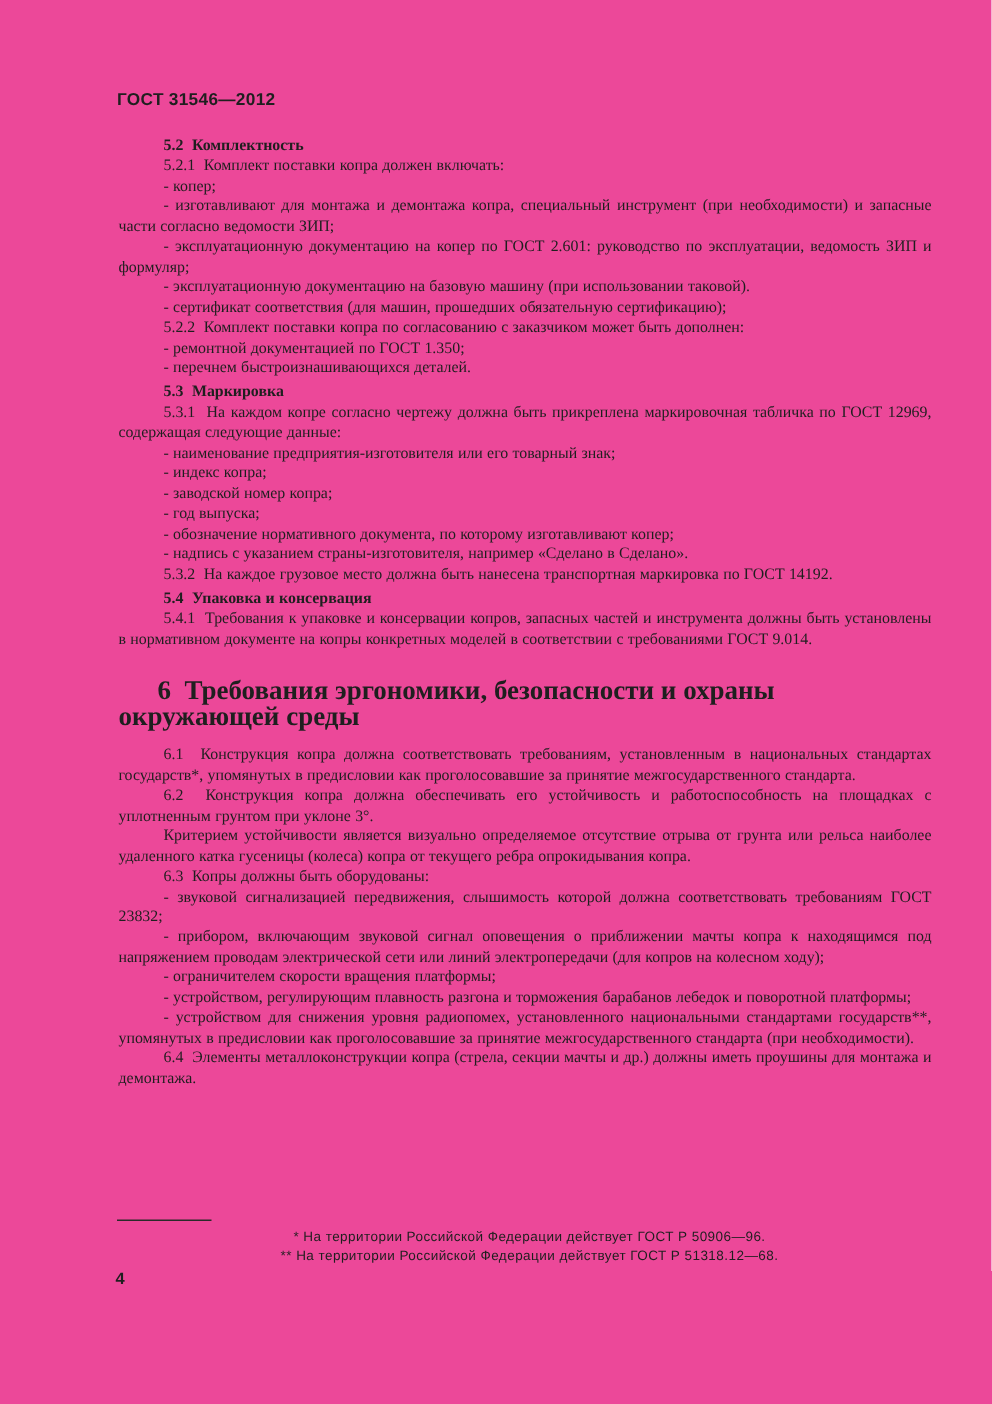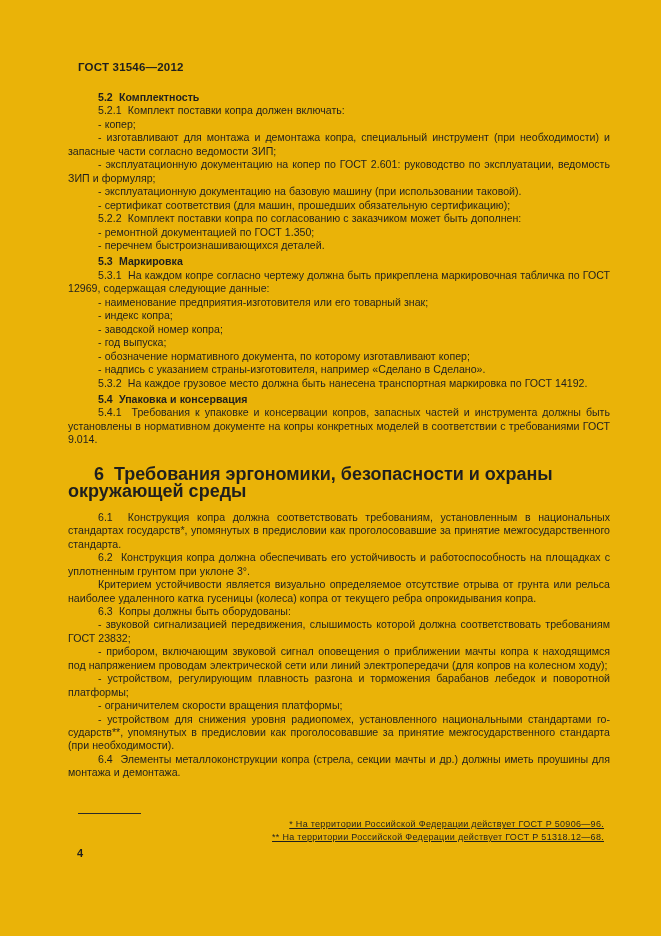--- a/index.html
+++ b/index.html
@@ -4,38 +4,39 @@
 <style>
   html, body {
     margin: 0;
     padding: 0;
     background: #ffffff;
   }
   .page {
     position: relative;
     width: 661px;
     height: 936px;
-    background: #eab308;
+    background: #ec4899;
     overflow: hidden;
     font-family: "Liberation Sans", "DejaVu Sans", sans-serif;
     color: #1f1f1f;
   }
   .doc-header {
     position: absolute;
     left: 78px;
     top: 61px;
     font-size: 11.5px;
     font-weight: bold;
     letter-spacing: 0.2px;
   }
   .content {
     position: absolute;
-    left: 68px;
+    left: 79px;
     top: 88px;
     width: 542px;
+    font-family: Liberation Serif, serif;
   }
   .content p {
     margin: 0;
     font-size: 10.6px;
     line-height: 13.45px;
     text-align: justify;
     text-indent: 30px;
     word-spacing: 0.2px;
   }
   .content p.h {
@@ -63,22 +64,21 @@
     border: 0;
     border-top: 1.2px solid #2a2a2a;
     margin-bottom: 4px;
   }
   .footnotes p {
     margin: 0;
     font-size: 9px;
     line-height: 13px;
     text-indent: 40px;
     letter-spacing: 0.3px;
-    text-align: right;
-    text-decoration: underline;
+    text-align: center;
   }
   .page-number {
     position: absolute;
     left: 77px;
     top: 847px;
     font-size: 11px;
     font-weight: bold;
   }
 </style>
 </head>
@@ -112,22 +112,22 @@
     <p>5.4.1&nbsp; Требования к упаковке и консервации копров, запасных частей и инструмента должны быть установлены в нормативном документе на копры конкретных моделей в соответствии с требованиями ГОСТ 9.014.</p>
 
     <div class="sec-title">6&nbsp; Требования эргономики, безопасности и охраны окружающей среды</div>
 
     <p>6.1&nbsp; Конструкция копра должна соответствовать требованиям, установленным в национальных стандартах государств*, упомянутых в предисловии как проголосовавшие за принятие межгосу­дарственного стандарта.</p>
     <p>6.2&nbsp; Конструкция копра должна обеспечивать его устойчивость и работоспособность на площадках с уплотненным грунтом при уклоне 3°.</p>
     <p>Критерием устойчивости является визуально определяемое отсутствие отрыва от грунта или рель­са наиболее удаленного катка гусеницы (колеса) копра от текущего ребра опрокидывания копра.</p>
     <p>6.3&nbsp; Копры должны быть оборудованы:</p>
     <p>- звуковой сигнализацией передвижения, слышимость которой должна соответствовать требова­ниям ГОСТ 23832;</p>
     <p>- прибором, включающим звуковой сигнал оповещения о приближении мачты копра к находящим­ся под напряжением проводам электрической сети или линий электропередачи (для копров на колесном ходу);</p>
+    <p>- ограничителем скорости вращения платформы;</p>
     <p>- устройством, регулирующим плавность разгона и торможения барабанов лебедок и поворотной платформы;</p>
-    <p>- ограничителем скорости вращения платформы;</p>
     <p>- устройством для снижения уровня радиопомех, установленного национальными стандартами го­сударств**, упомянутых в предисловии как проголосовавшие за принятие межгосударственного стан­дарта (при необходимости).</p>
     <p>6.4&nbsp; Элементы металлоконструкции копра (стрела, секции мачты и др.) должны иметь проушины для монтажа и демонтажа.</p>
   </div>
 
   <div class="footnotes">
     <hr class="fn-rule">
     <p>* На территории Российской Федерации действует ГОСТ Р 50906—96.</p>
     <p>** На территории Российской Федерации действует ГОСТ Р 51318.12—68.</p>
   </div>
 

